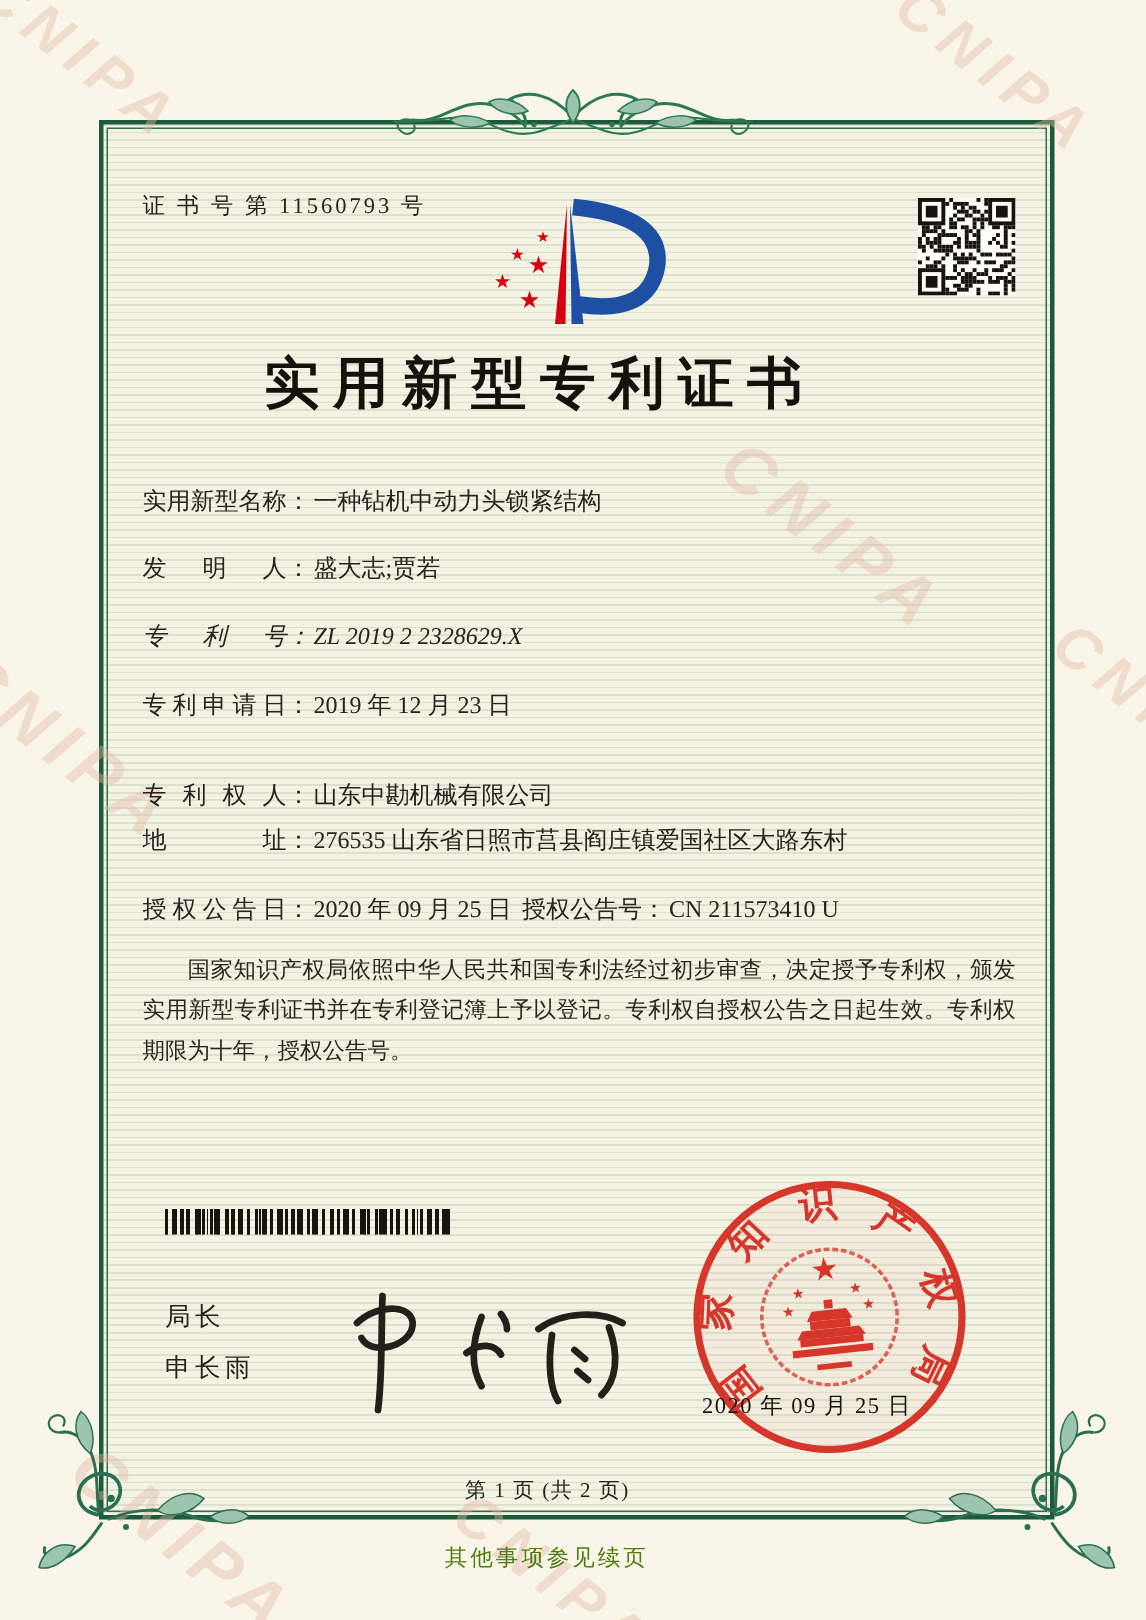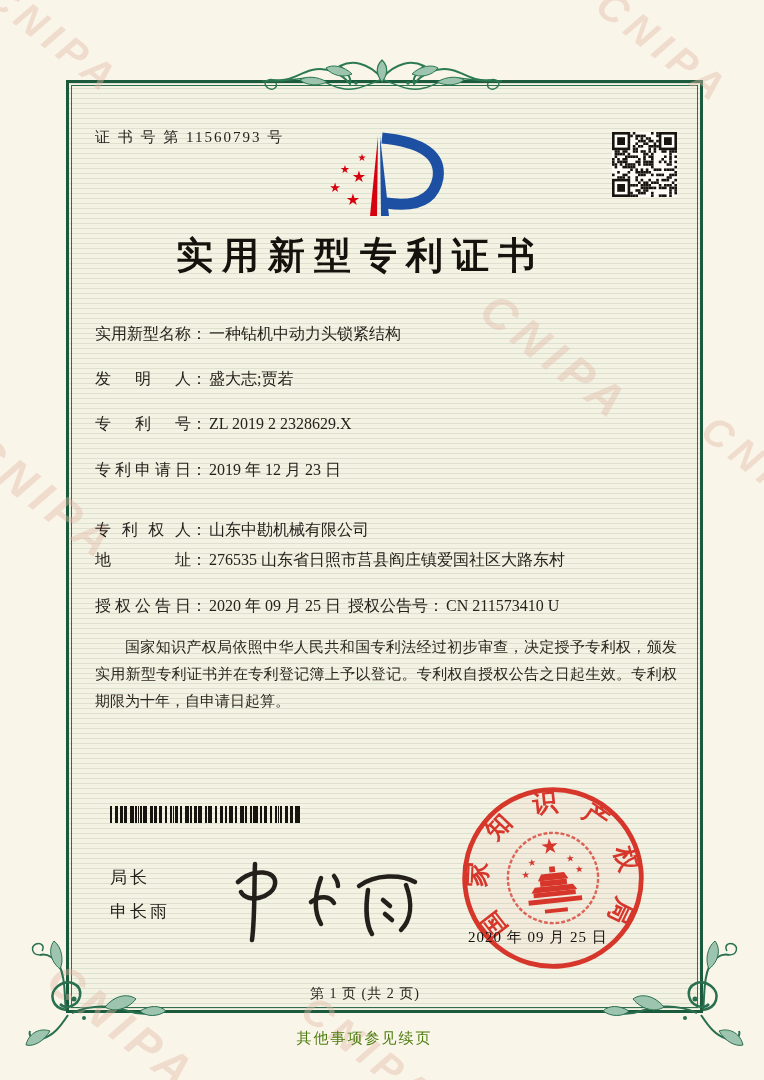--- a/index.html
+++ b/index.html
@@ -402,41 +402,41 @@
   </div>
 
   <div class="title">实用新型专利证书</div>
 
   <div class="field-row" style="top:324px;">
     <span class="field-label">实用新型名称</span><span class="field-colon">：</span><span class="field-value">一种钻机中动力头锁紧结构</span>
   </div>
   <div class="field-row" style="top:369px;">
     <span class="field-label">发明人</span><span class="field-colon">：</span><span class="field-value">盛大志;贾若</span>
   </div>
-  <div class="field-row" style="top:414px;">
+  <div class="field-row" style="top:414px;font-style:italic;">
     <span class="field-label">专利号</span><span class="field-colon">：</span><span class="field-value">ZL 2019 2 2328629.X</span>
   </div>
   <div class="field-row" style="top:460px;">
     <span class="field-label">专利申请日</span><span class="field-colon">：</span><span class="field-value">2019 年 12 月 23 日</span>
   </div>
   <div class="field-row" style="top:505px;margin-top:15px;">
     <span class="field-label">专利权人</span><span class="field-colon">：</span><span class="field-value">山东中勘机械有限公司</span>
   </div>
   <div class="field-row" style="top:550px;">
     <span class="field-label">地址</span><span class="field-colon">：</span><span class="field-value">276535 山东省日照市莒县阎庄镇爱国社区大路东村</span>
   </div>
   <div class="field-row" style="top:596px;">
     <span class="field-label">授权公告日</span><span class="field-colon">：</span><span class="field-value">2020 年 09 月 25 日</span>
   </div>
   <div class="field-row" style="top:596px;left:348px;">
     <span>授权公告号</span><span class="field-colon">：</span><span class="field-value">CN 211573410 U</span>
   </div>
 
   <div class="body-text">
-    <p>国家知识产权局依照中华人民共和国专利法经过初步审查，决定授予专利权，颁发实用新型专利证书并在专利登记簿上予以登记。专利权自授权公告之日起生效。专利权期限为十年，自申请日起算。</p>
+    <p>国家知识产权局依照中华人民共和国专利法经过初步审查，决定授予专利权，颁发实用新型专利证书并在专利登记簿上予以登记。专利权自授权公告之日起生效。专利权期限为十年，授权公告号。</p>
   </div>
 
   <div class="barcode"></div>
 
   <div class="signer" style="top:866px;">局长</div>
   <div class="signer" style="top:900px;font-family:Liberation Serif, serif;">申长雨</div>
   <div class="sig-svg">
     <svg width="200" height="95" viewBox="0 0 200 95">
       <g fill="none" stroke="#23201c" stroke-width="4.5" stroke-linecap="round" stroke-linejoin="round">
         <path d="M30,14 C29,40 30,68 27,90"></path>

